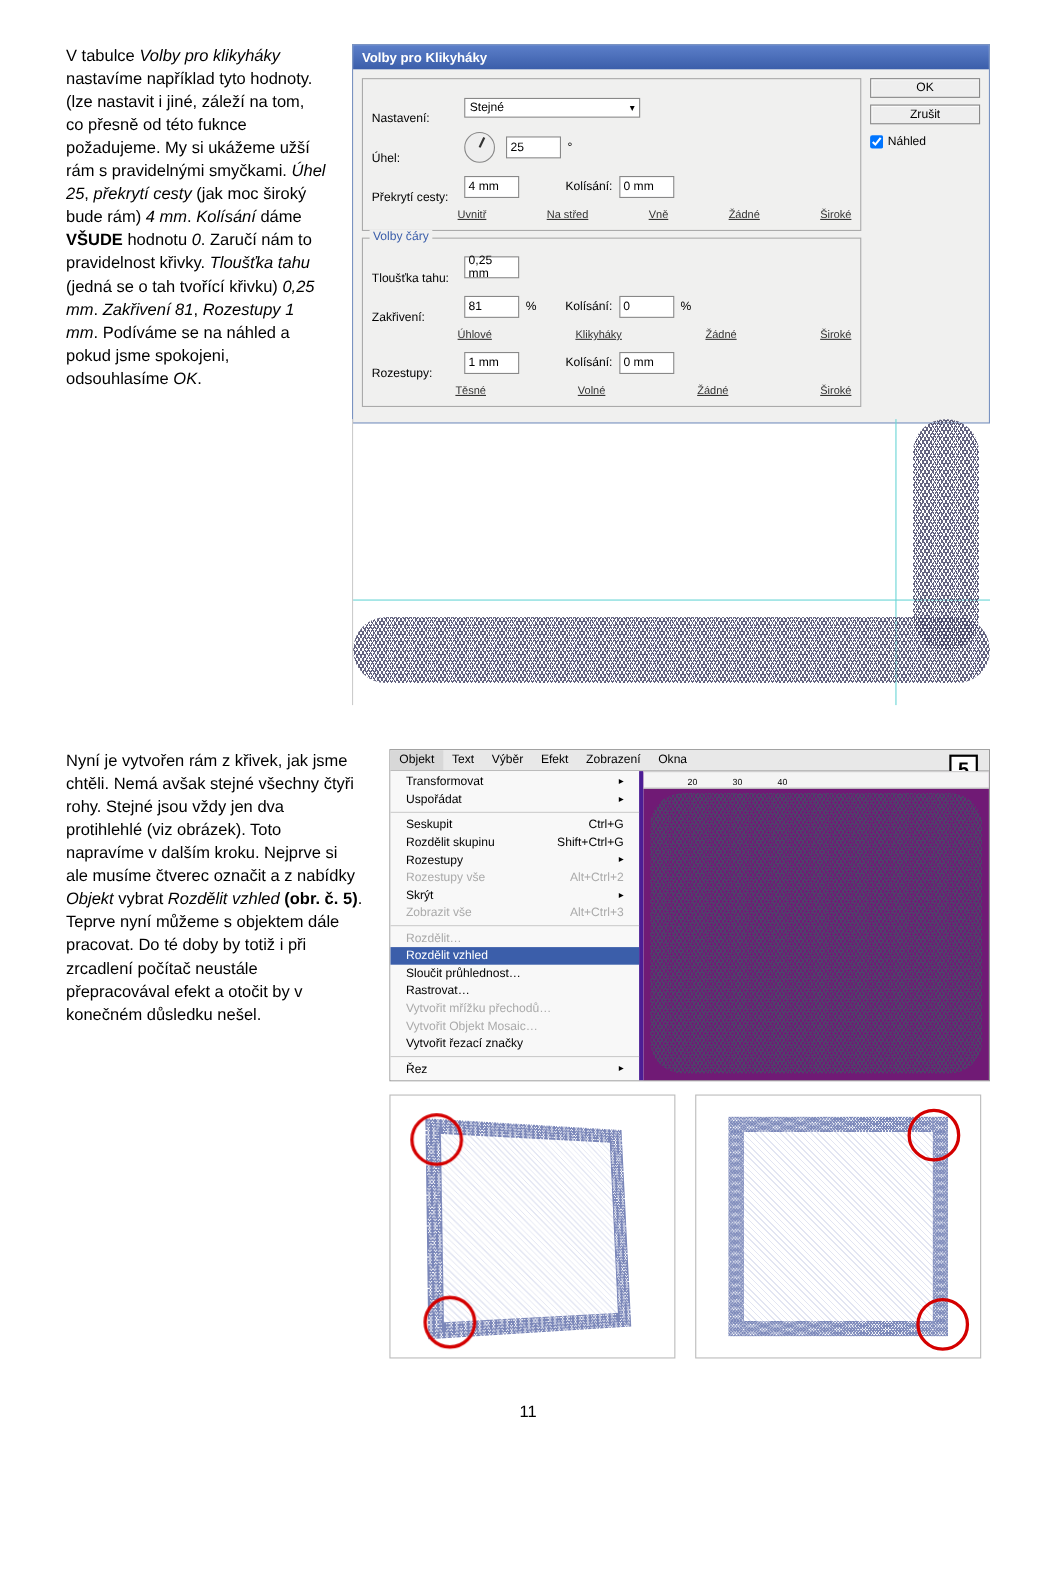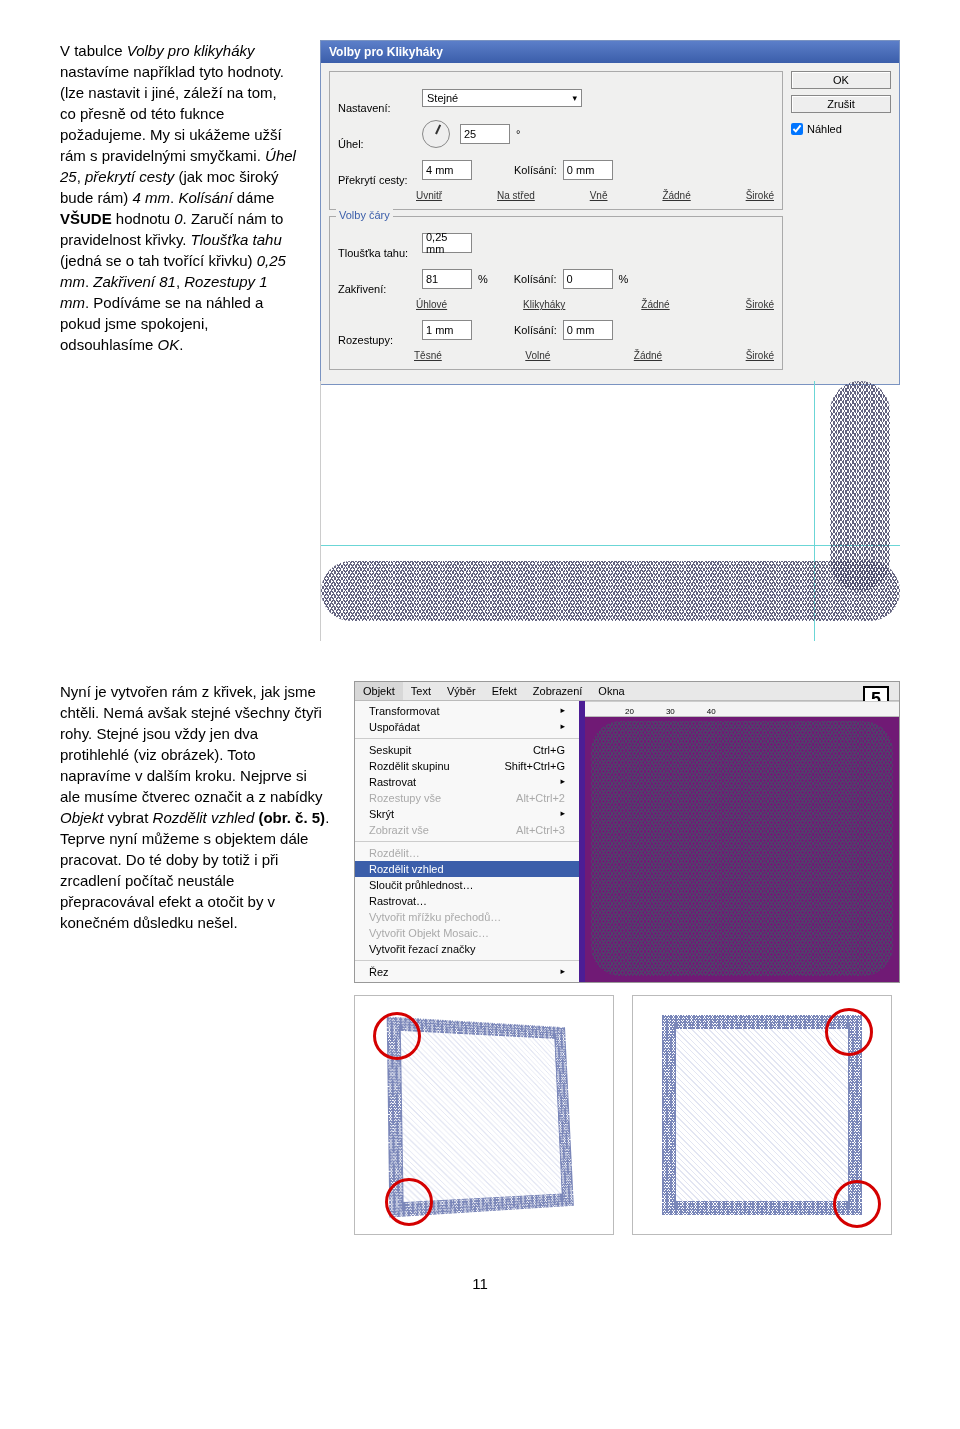--- a/index.html
+++ b/index.html
@@ -213,40 +213,40 @@
       <div class="badge">5</div>
       <div class="menubar">
         <div class="active">Objekt</div>
         <div>Text</div>
         <div>Výběr</div>
         <div>Efekt</div>
         <div>Zobrazení</div>
         <div>Okna</div>
       </div>
       <div style="display:flex;">
-        <div class="menu-list" style="width:230px; background:#f8f8f8; border-right:6px solid #4c1d95;">
+        <div class="menu-list" style="width:230px; background:#f8f8f8; border-right:4px solid #4c1d95;">
           <div class="mitem">
               <span>Transformovat</span>
               <span class="arrow">▸</span>
             </div>
           <div class="mitem">
               <span>Uspořádat</span>
               <span class="arrow">▸</span>
             </div>
           <div class="mitem sep"></div>
           <div class="mitem">
               <span>Seskupit</span>
               <span>Ctrl+G</span>
             </div>
           <div class="mitem">
               <span>Rozdělit skupinu</span>
               <span>Shift+Ctrl+G</span>
             </div>
           <div class="mitem">
-              <span>Rastrovat</span>
+              <span>Rozestupy</span>
               <span class="arrow">▸</span>
             </div>
           <div class="mitem dis">
               <span>Rozestupy vše</span>
               <span>Alt+Ctrl+2</span>
             </div>
           <div class="mitem">
               <span>Skrýt</span>
               <span class="arrow">▸</span>
             </div>

